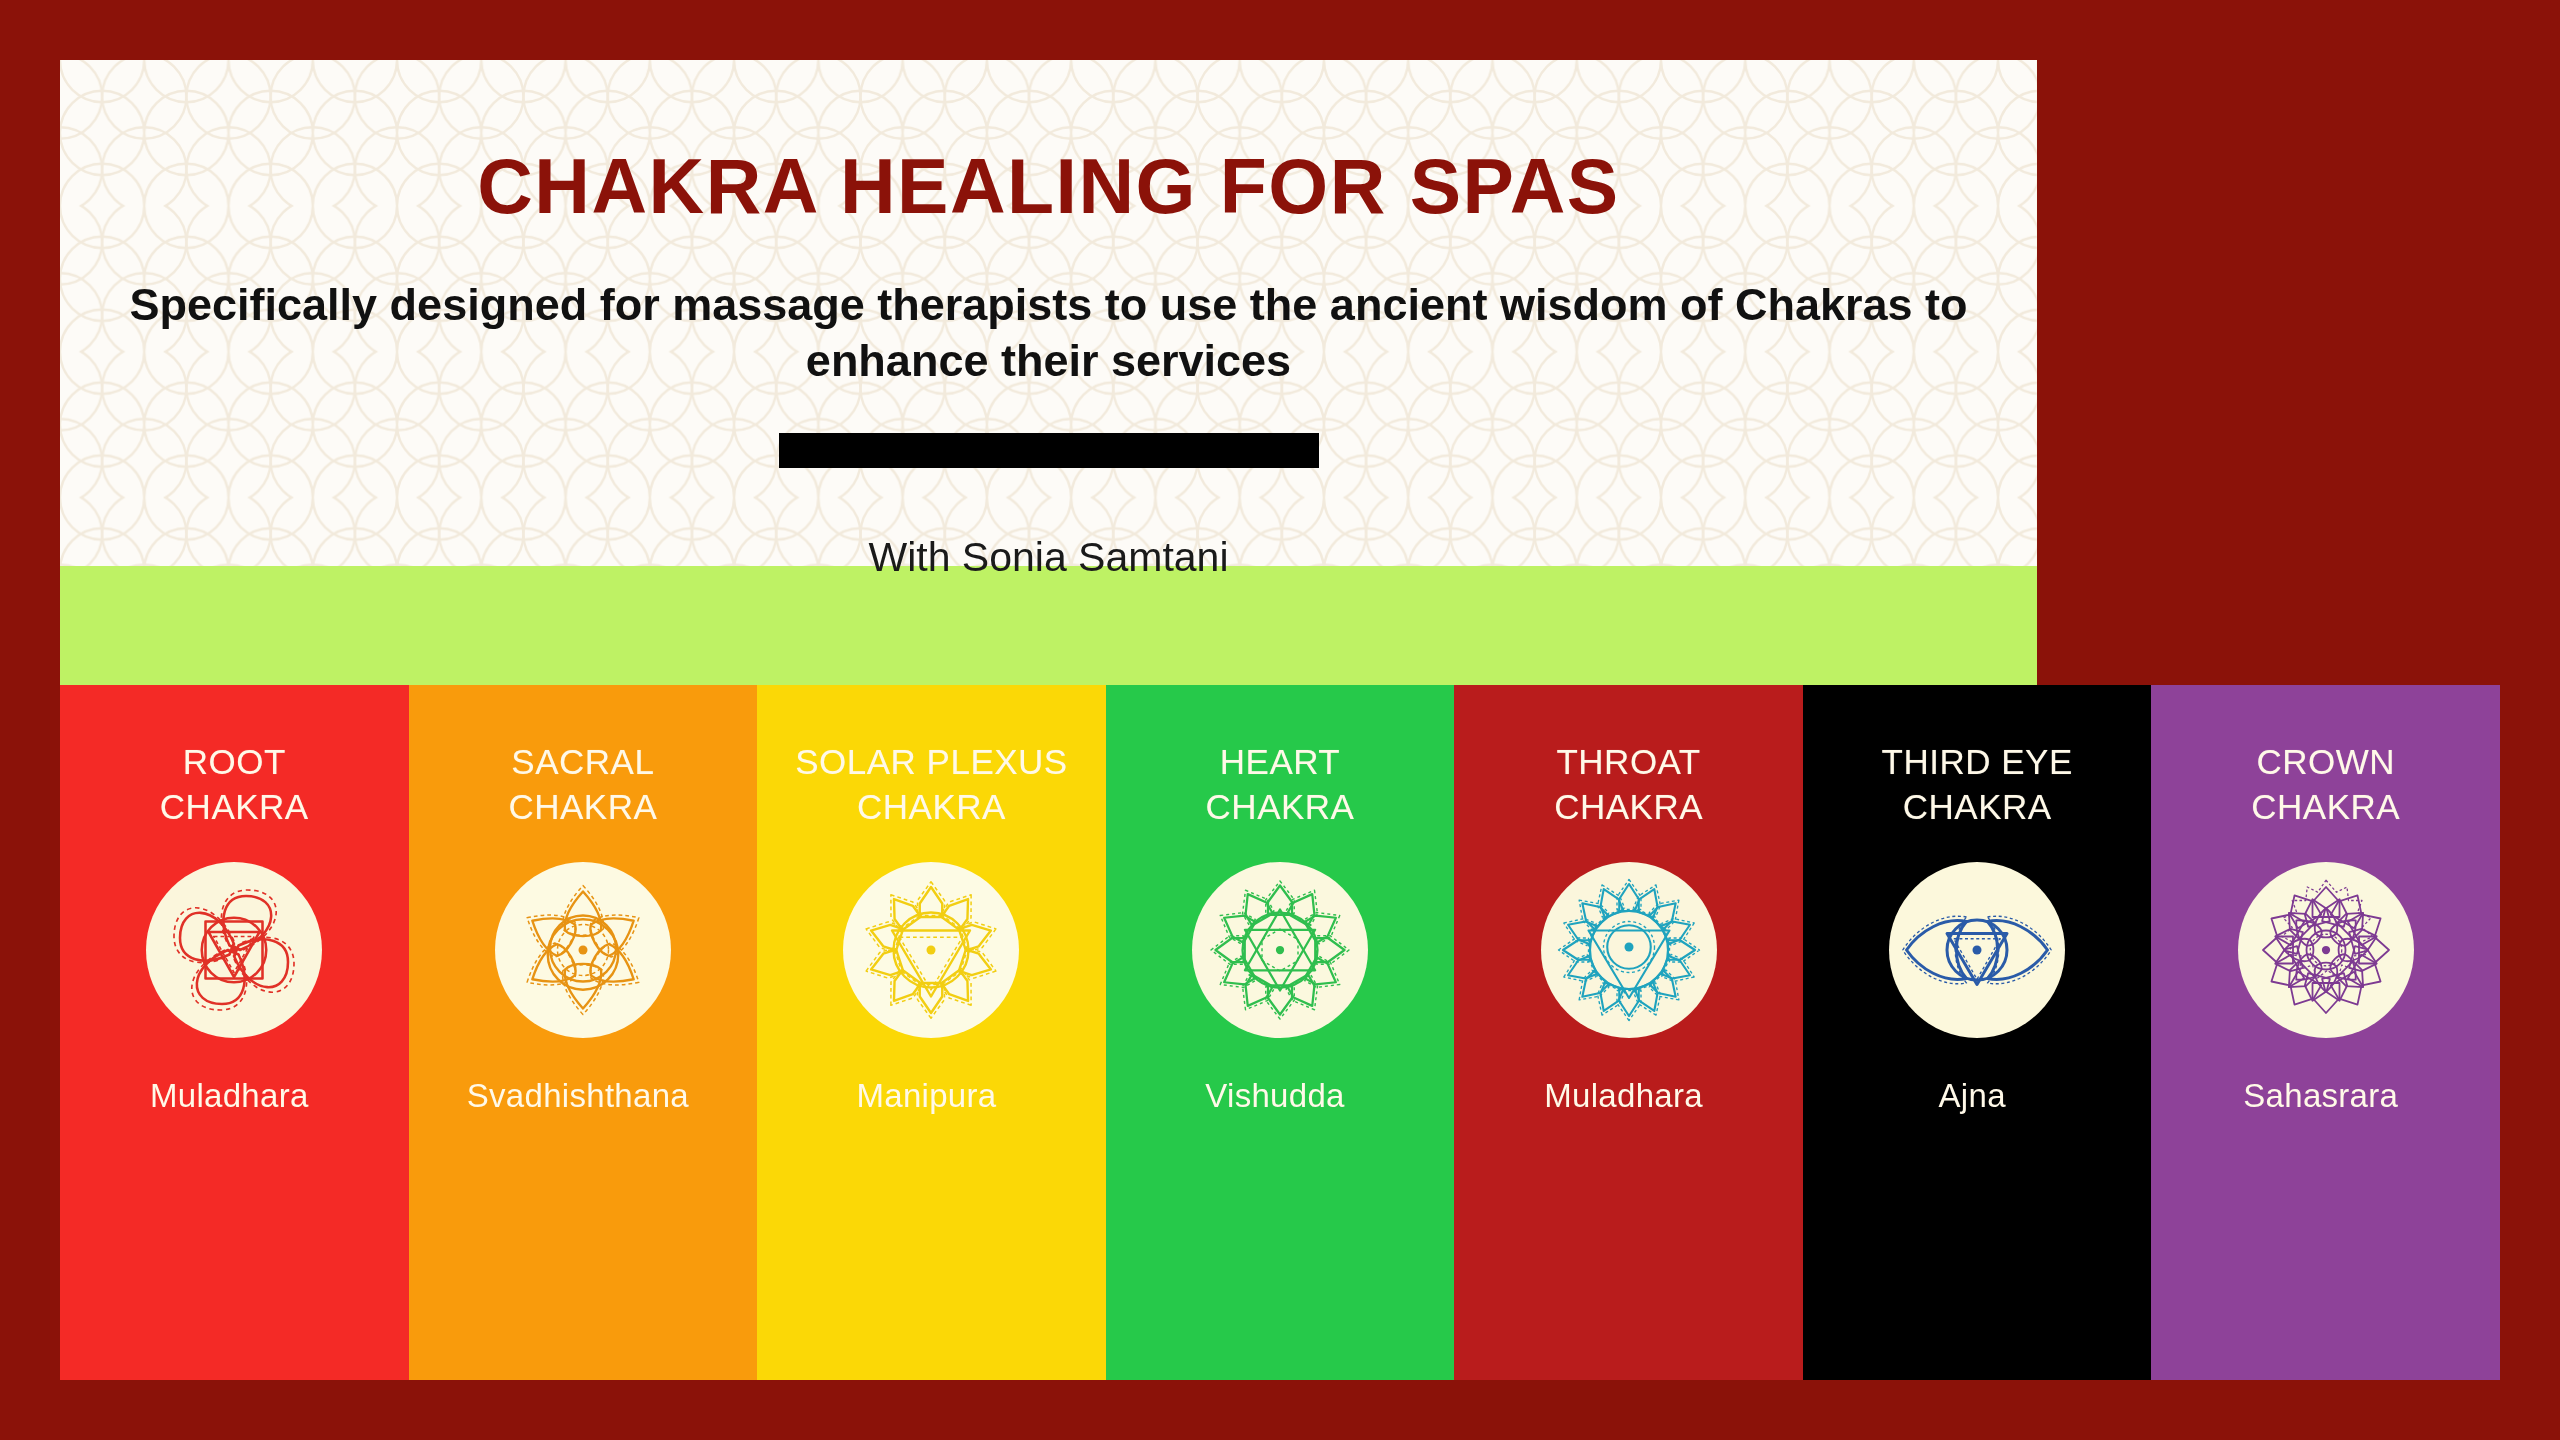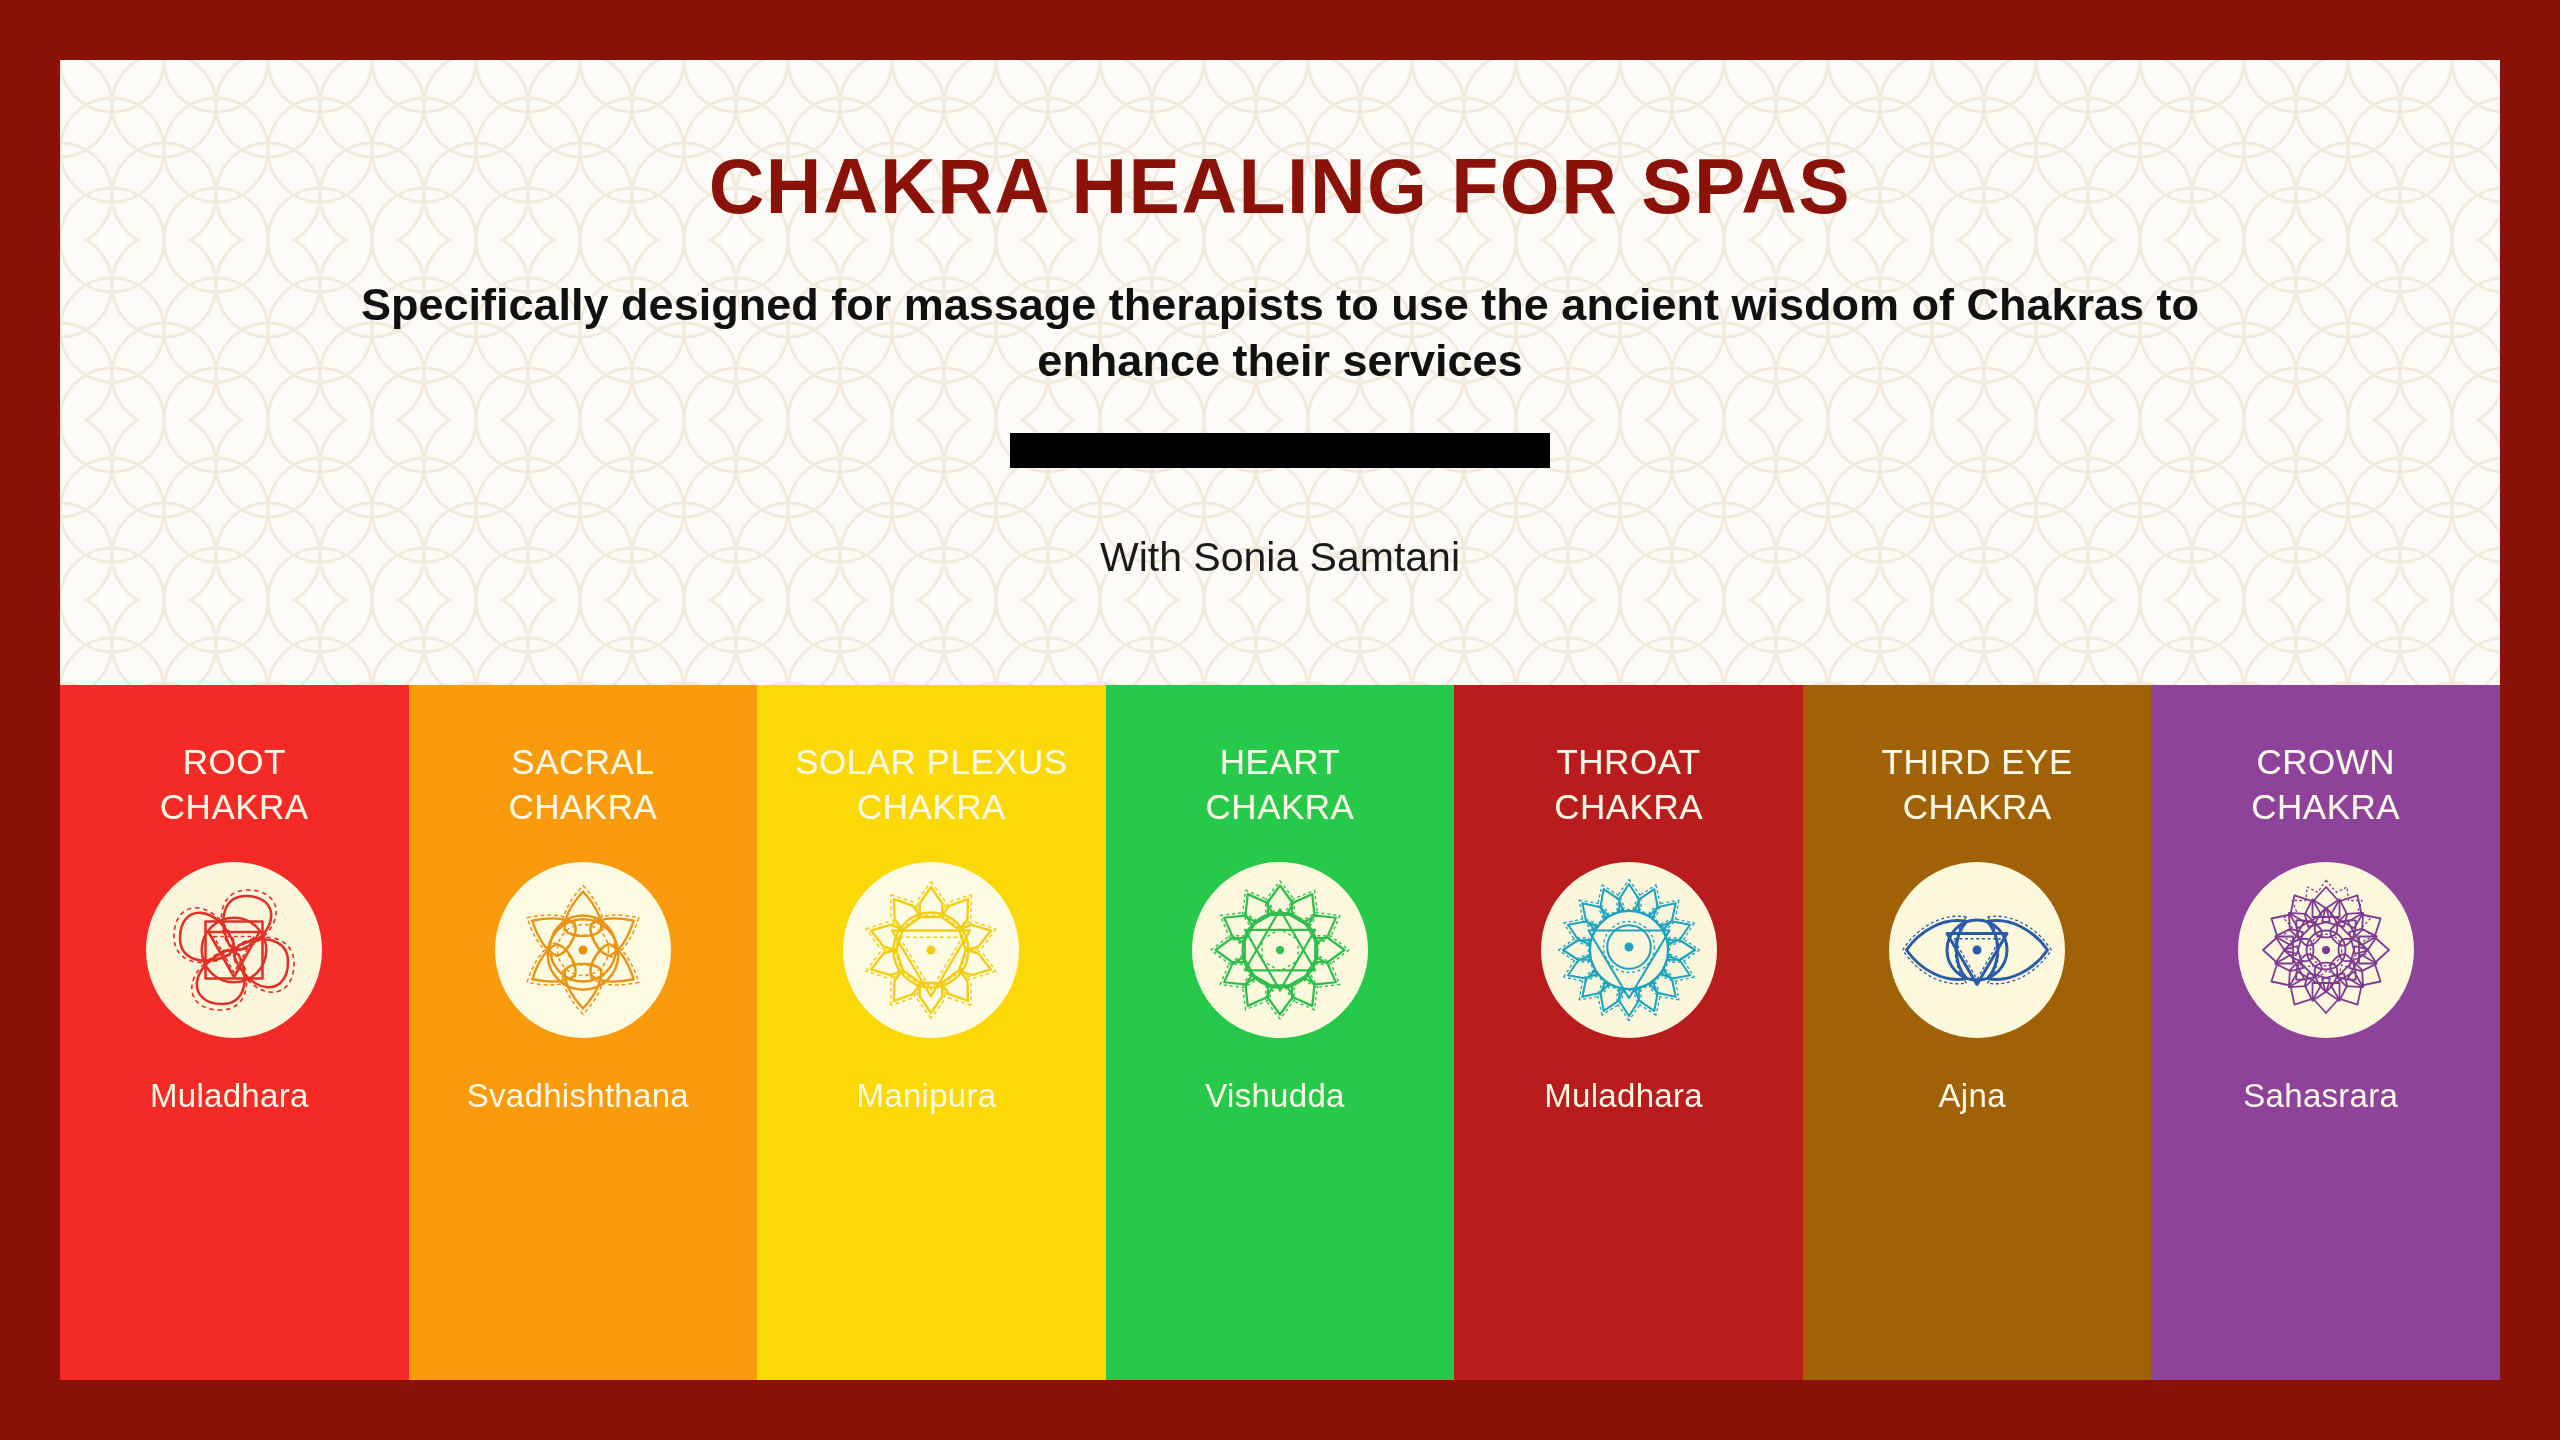--- a/index.html
+++ b/index.html
@@ -10,21 +10,21 @@
   }
   #slide {
     position:relative;
     width:2560px; height:1440px;
     background:#8B1209;
   }
   
   #header {
     position:absolute;
     left:60px; top:60px;
-    width:2440px; height:625px;
+    width:1977px; height:625px;
     background:#bef264;
     overflow:hidden;
   }
   #header-pattern {
     position:absolute; inset:0;
     opacity:1;
     pointer-events:none;
   }
   #header-content {
     position:relative;
@@ -349,21 +349,21 @@
               <circle cx="0" cy="-4" r="29"></circle>
               <circle cx="0" cy="-4" r="34" stroke-width="1.8" stroke-dasharray="4 3.5"></circle>
               <circle cx="0" cy="-4" r="6" fill="#1FA3BE" stroke="none"></circle>
             </g>
           </g>
         </svg>
       </div>
       <div class="sanskrit">Muladhara</div>
     </div>
 
-    <div class="chakra-col" style="background:#a16207">
+    <div class="chakra-col" style="background:#000000">
       <div class="chakra-title">THIRD EYE
 CHAKRA</div>
       <div class="symbol-wrap" style="background:#FCF8DC">
         <svg viewBox="0 0 200 200" aria-hidden="true">
           <g fill="none" stroke="#2A5BA8" stroke-width="4" stroke-linejoin="round">
             <g transform="translate(100,100)">
               <path d="M-14,-38 C-44,-44 -76,-26 -94,0 C-76,26 -44,44 -14,38 C-32,18 -32,-18 -14,-38 Z"></path>
               <path d="M14,-38 C44,-44 76,-26 94,0 C76,26 44,44 14,38 C32,18 32,-18 14,-38 Z"></path>
               <g stroke-width="1.8" stroke-dasharray="4 3.5">
                 <path d="M-14,-44 C-46,-50 -80,-30 -99,0 C-80,30 -46,50 -14,44 C-34,20 -34,-20 -14,-44 Z"></path>

